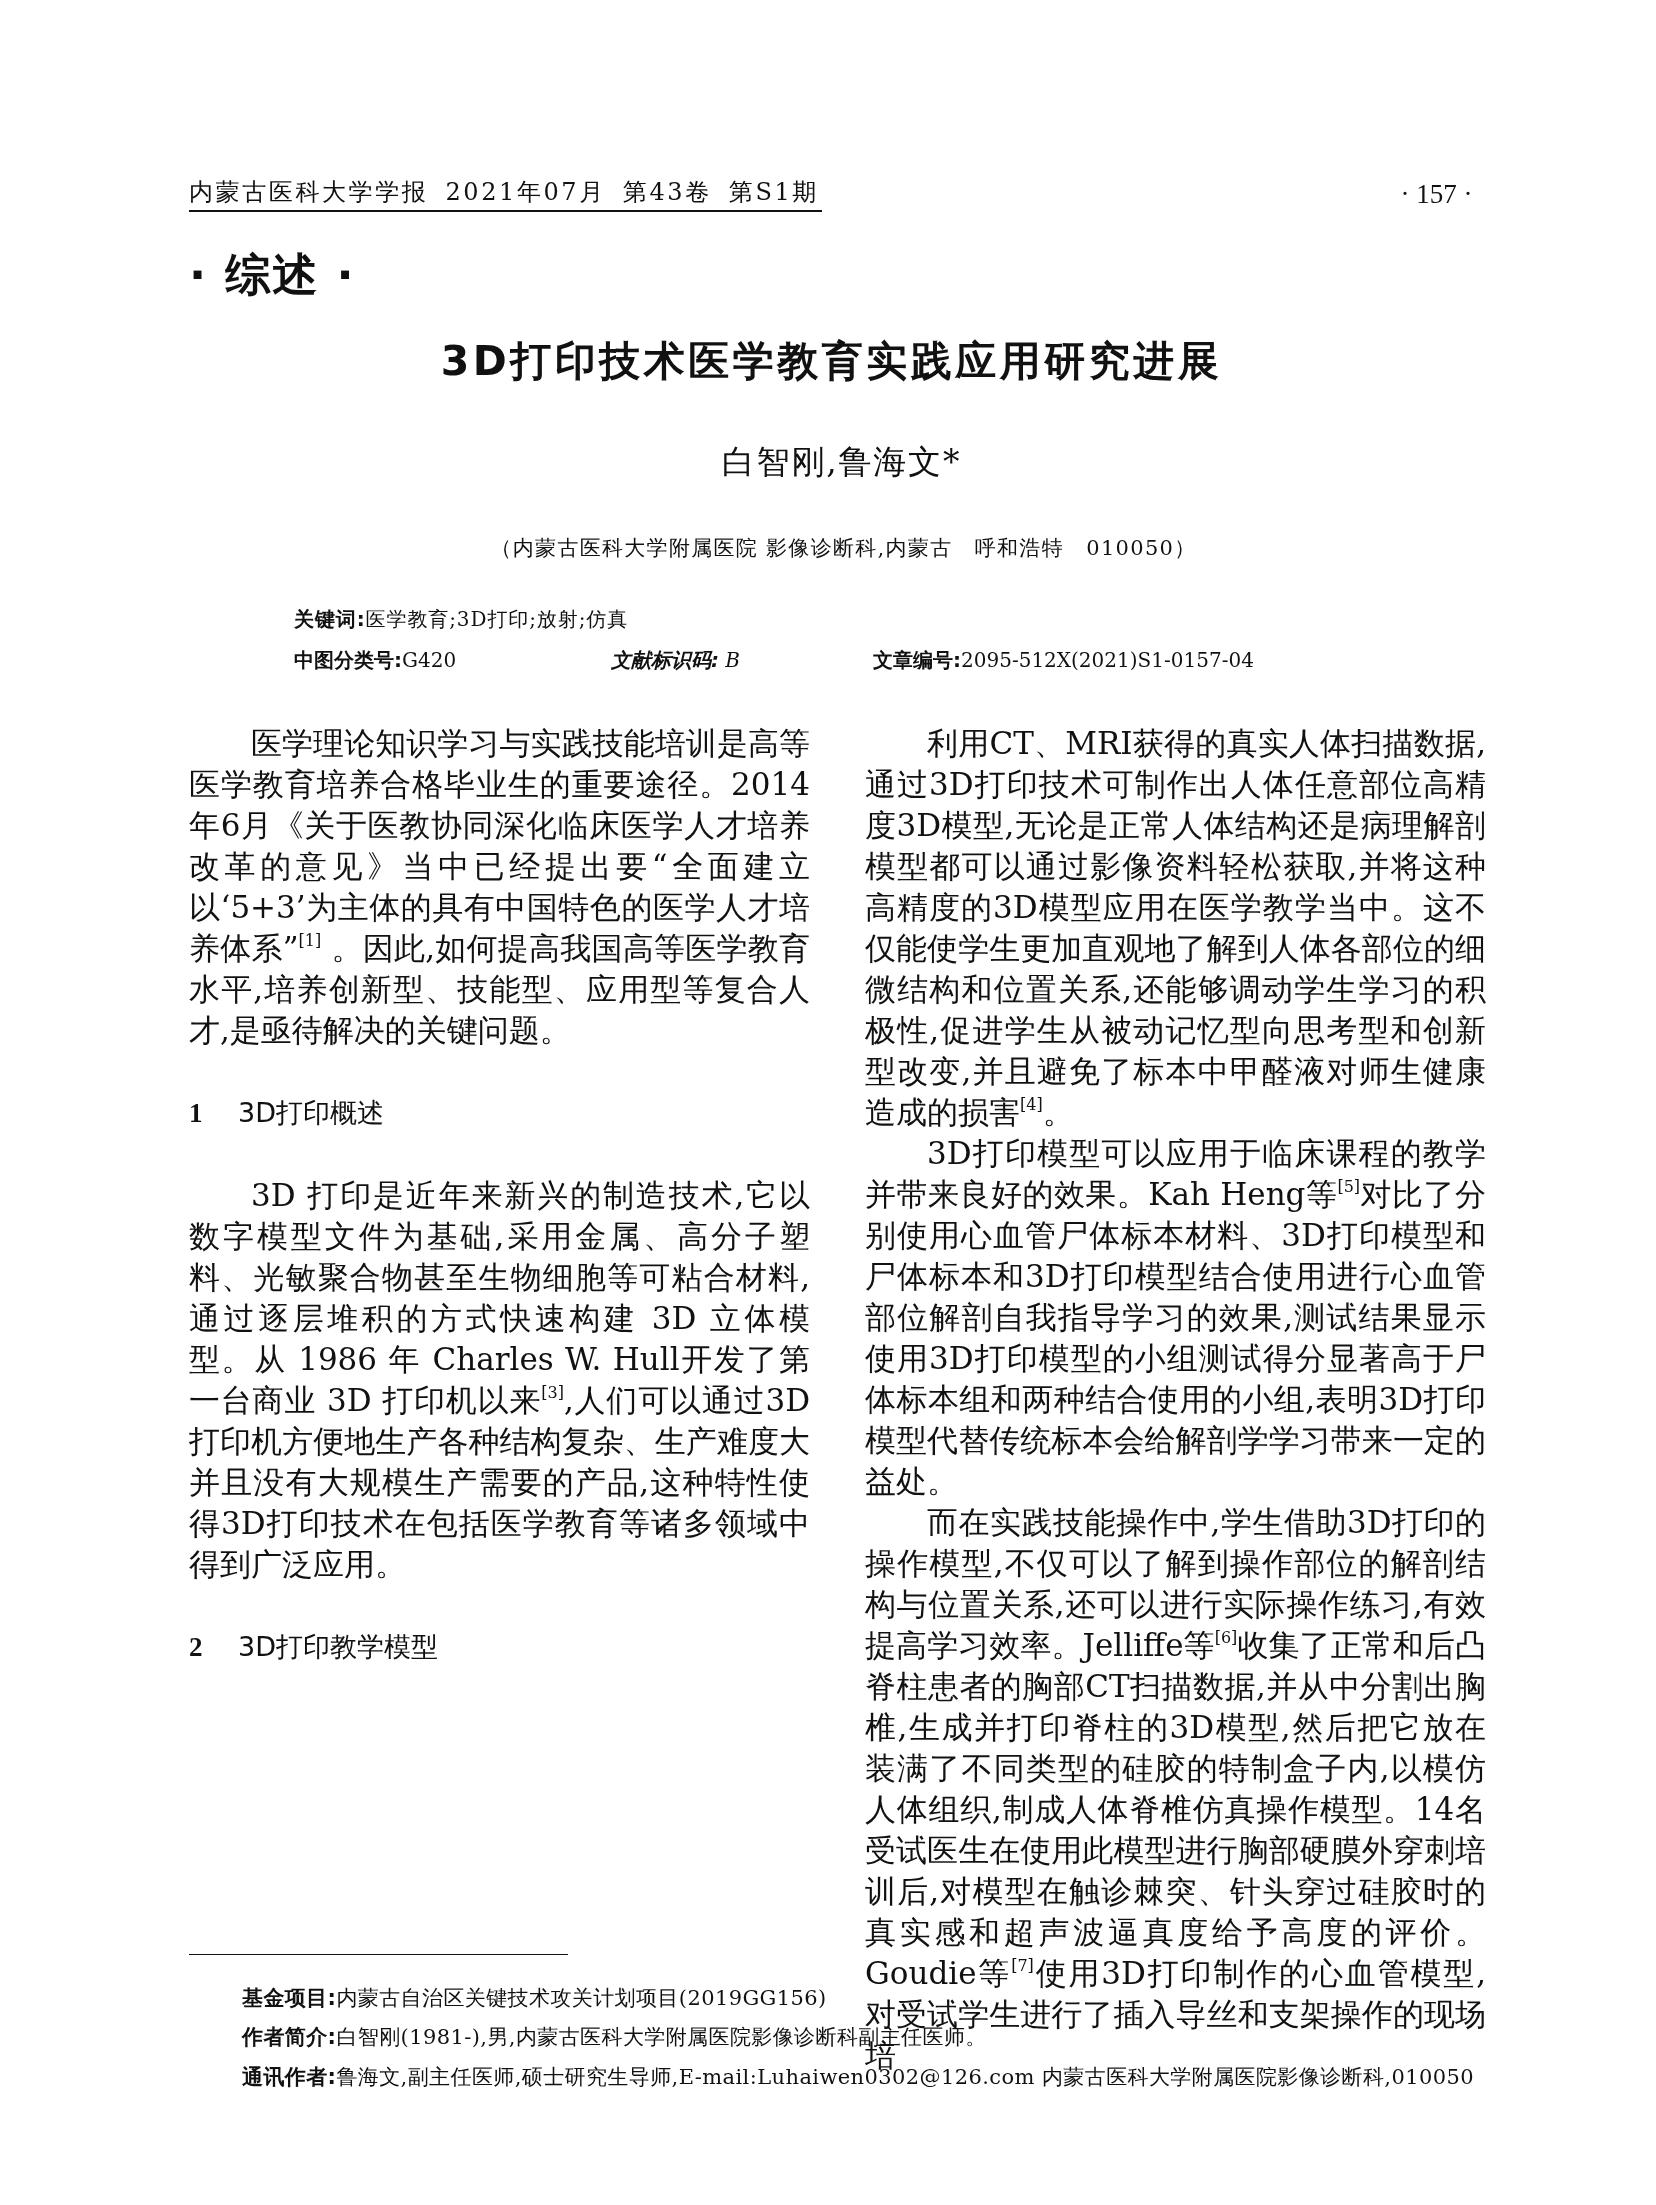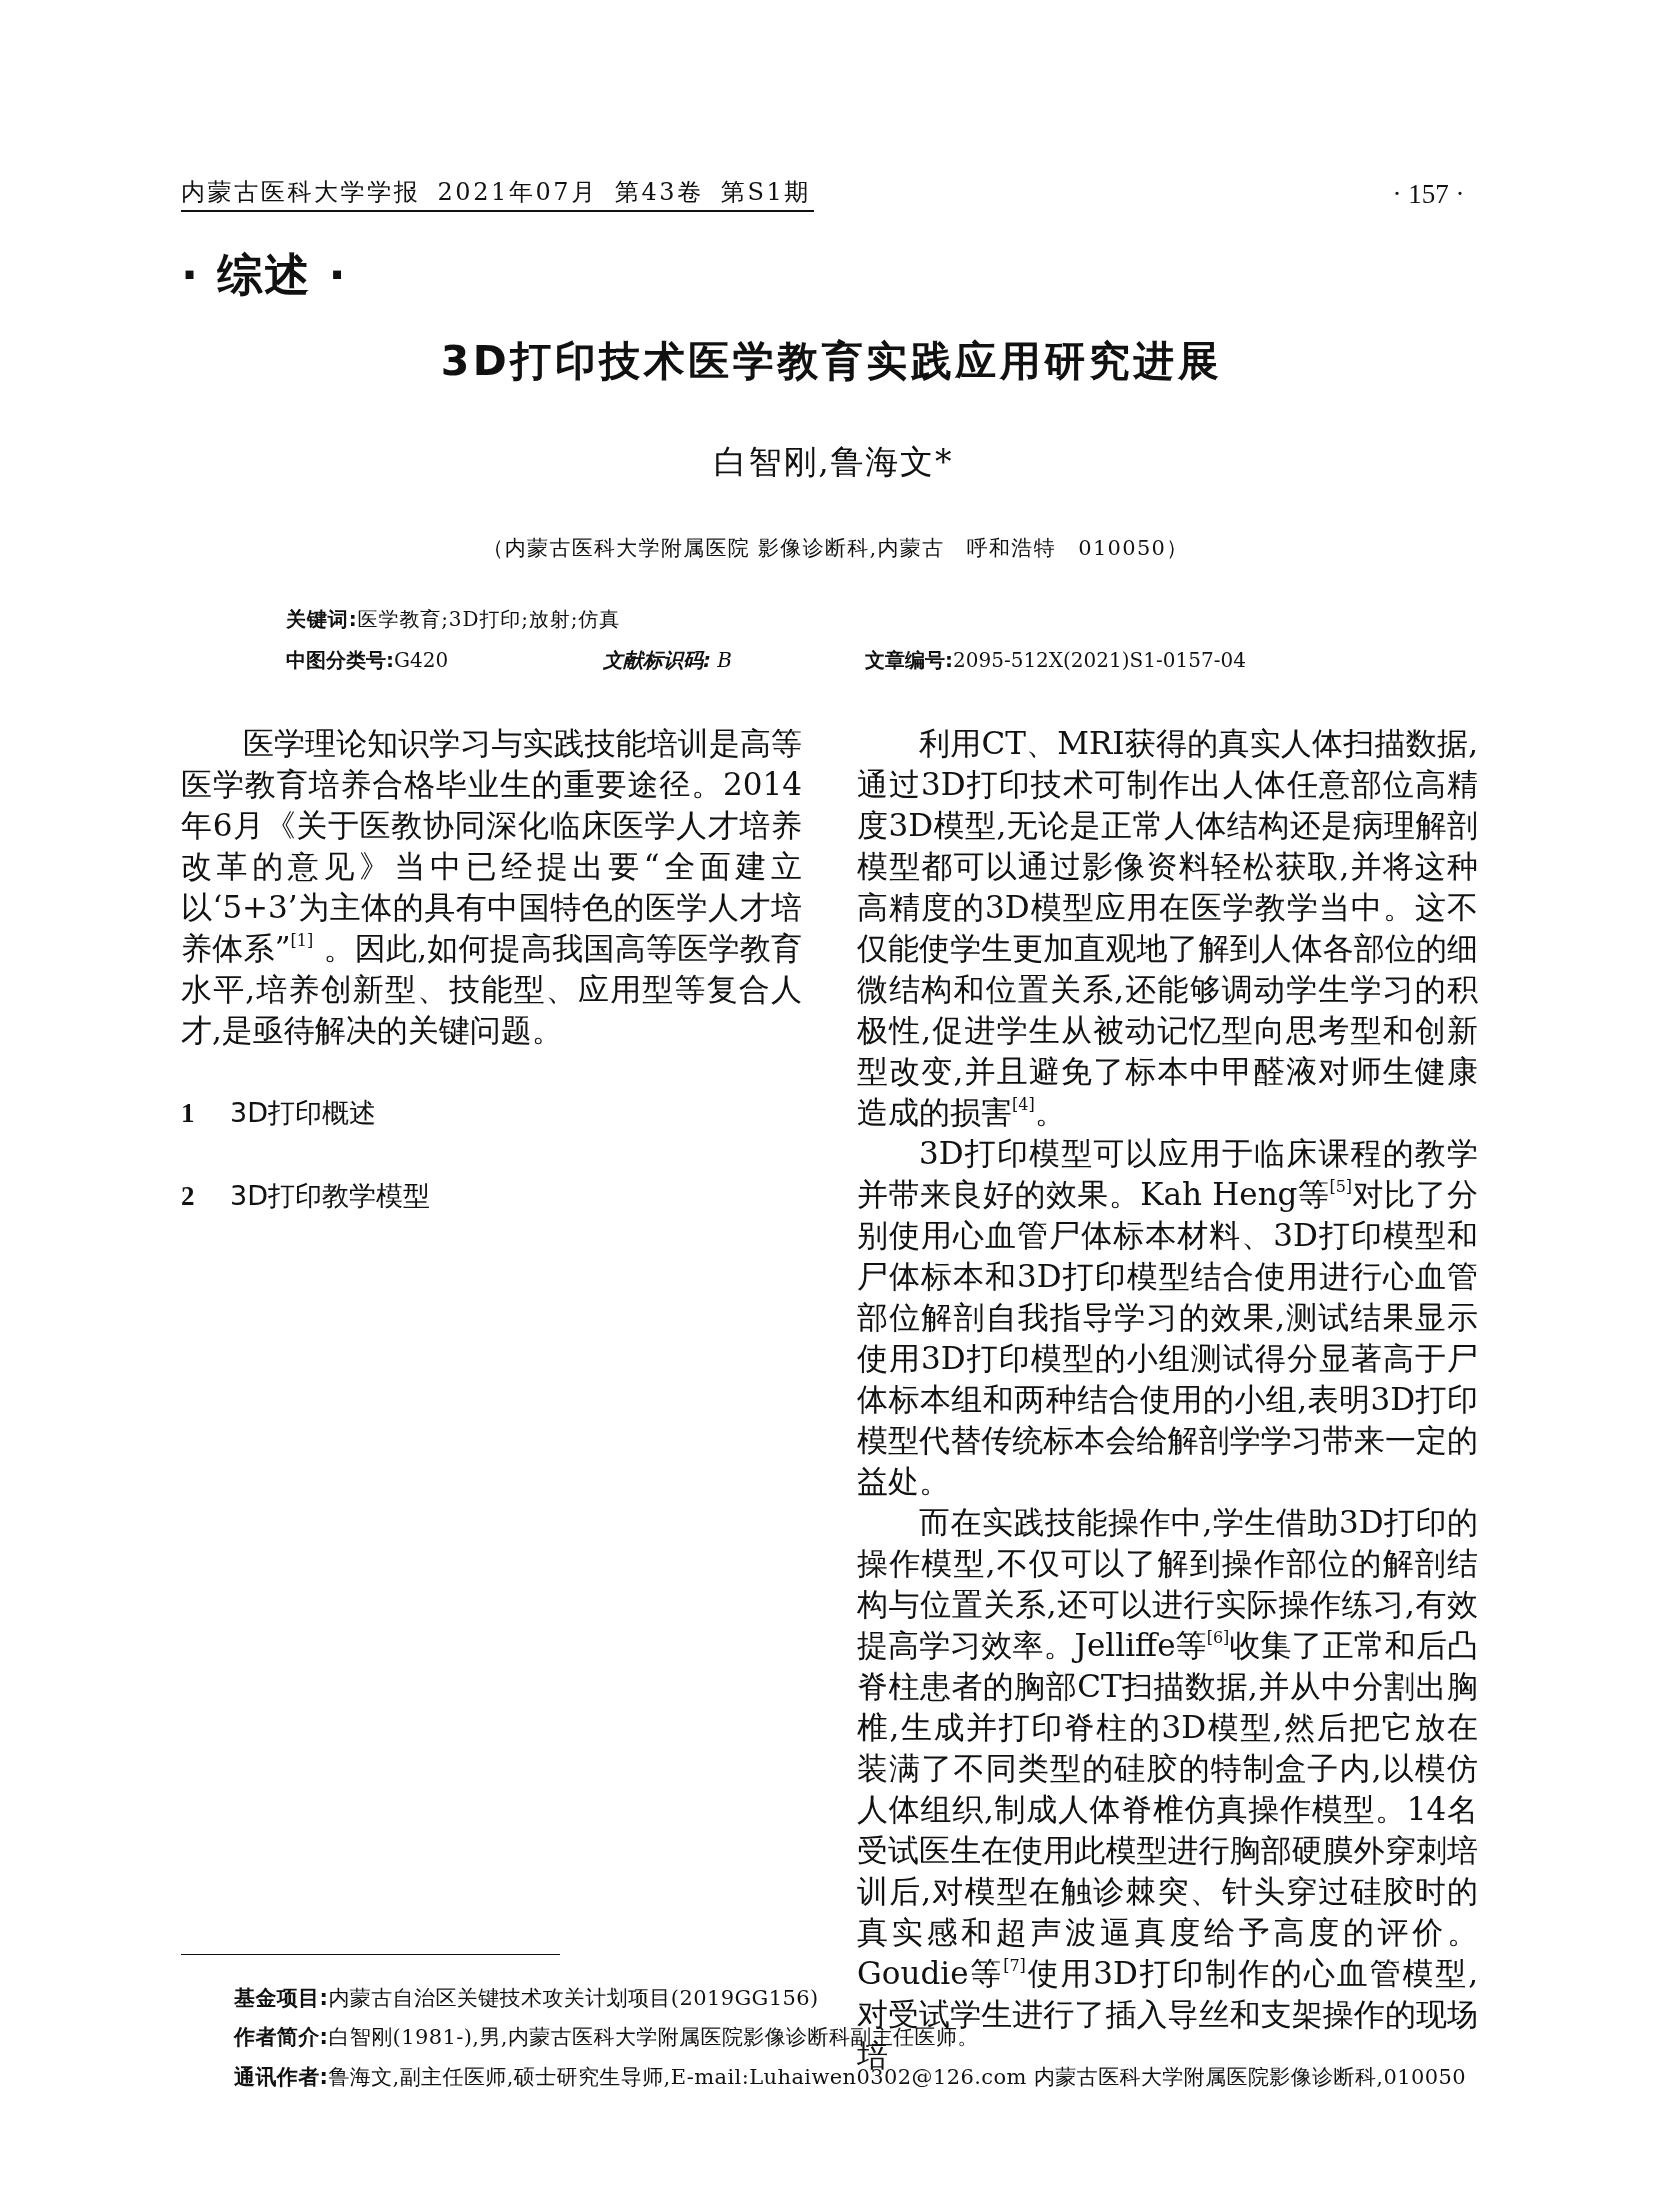--- a/index.html
+++ b/index.html
@@ -1,18 +1,18 @@
 <!DOCTYPE html>
 <html style="font-size:7px"><head>
 <meta charset="utf-8">
 <style>
   html, body { margin: 0; padding: 0; background: #ffffff; }
   body { width: 1657px; height: 2263px; position: relative; overflow: hidden; color: #111111;
          font-family: "DejaVu Serif", "Liberation Serif", serif; }
-  .abs { position: absolute; }
+  .abs { position: absolute; margin-left: 8px; }
 
   
   .run-head { left: 181px; top: 179px; width: 633px; height: 31px; font-size: 24px; line-height: 27px;
               letter-spacing: 2.6px; white-space: nowrap; border-bottom: 2.6px solid #111; }
   .run-head span { margin-right: 17px; }
   .page-no { left: 1380px; top: 181px; width: 97px; font-size: 27px; line-height: 27px; text-align: center;
              font-family: "Liberation Serif", serif; white-space: nowrap; }
 
   .column-tag { left: 181px; top: 256px; font-size: 45px; line-height: 37px; font-weight: bold;
                 font-family: "DejaVu Sans", "Liberation Sans", sans-serif; white-space: nowrap; letter-spacing: 1.8px; }
@@ -70,20 +70,21 @@
 <div class="abs meta doc">
   <span class="lbl">文献标识码:</span>&nbsp;<span>B</span>
 </div>
 <div class="abs meta artno">
   <span class="lbl">文章编号:</span><span>2095-512X(2021)S1-0157-04</span>
 </div>
 
 <div class="abs col col-left">
   <p><span>医学理论知识学习与实践技能培训是高等医学教育培养合格毕业生的重要途径。2014年6月《关于医教协同深化临床医学人才培养改革的意见》当中已经提出要“全面建立以‘5+3’为主体的具有中国特色的医学人才培养体系”</span><sup>[1]</sup><span> 。因此,如何提高我国高等医学教育水平,培养创新型、技能型、应用型等复合人才,是亟待解决的关键问题。</span></p>
   <div class="sec-head"><span class="num">1</span><span>3D打印概述</span></div>
+  <p><span>3D 打印是近年来新兴的制造技术,它以数字模型文件为基础,采用金属、高分子塑料、光敏聚合物甚至生物细胞等可粘合材料,通过逐层堆积的方式快速构建 3D 立体模型。从 1986 年 Charles W. Hull开发了第一台商业 3D 打印机以来</span><sup>[3]</sup><span>,人们可以通过3D打印机方便地生产各种结构复杂、生产难度大并且没有大规模生产需要的产品,这种特性使得3D打印技术在包括医学教育等诸多领域中得到广泛应用。</span></p>
   <div class="sec-head"><span class="num">2</span><span>3D打印教学模型</span></div>
 </div>
 
 <div class="abs col col-right">
   <p><span>利用CT、MRI获得的真实人体扫描数据,通过3D打印技术可制作出人体任意部位高精度3D模型,无论是正常人体结构还是病理解剖模型都可以通过影像资料轻松获取,并将这种高精度的3D模型应用在医学教学当中。这不仅能使学生更加直观地了解到人体各部位的细微结构和位置关系,还能够调动学生学习的积极性,促进学生从被动记忆型向思考型和创新型改变,并且避免了标本中甲醛液对师生健康造成的损害</span><sup>[4]</sup><span>。</span></p>
   <p><span>3D打印模型可以应用于临床课程的教学并带来良好的效果。Kah Heng等</span><sup>[5]</sup><span>对比了分别使用心血管尸体标本材料、3D打印模型和尸体标本和3D打印模型结合使用进行心血管部位解剖自我指导学习的效果,测试结果显示使用3D打印模型的小组测试得分显著高于尸体标本组和两种结合使用的小组,表明3D打印模型代替传统标本会给解剖学学习带来一定的益处。</span></p>
   <p style="text-align-last: justify;"><span>而在实践技能操作中,学生借助3D打印的操作模型,不仅可以了解到操作部位的解剖结构与位置关系,还可以进行实际操作练习,有效提高学习效率。Jelliffe等</span><sup>[6]</sup><span>收集了正常和后凸脊柱患者的胸部CT扫描数据,并从中分割出胸椎,生成并打印脊柱的3D模型,然后把它放在装满了不同类型的硅胶的特制盒子内,以模仿人体组织,制成人体脊椎仿真操作模型。14名受试医生在使用此模型进行胸部硬膜外穿刺培训后,对模型在触诊棘突、针头穿过硅胶时的真实感和超声波逼真度给予高度的评价。Goudie等</span><sup>[7]</sup><span>使用3D打印制作的心血管模型,对受试学生进行了插入导丝和支架操作的现场培</span></p>
 </div>
 
 <div class="abs fn-rule"></div>

